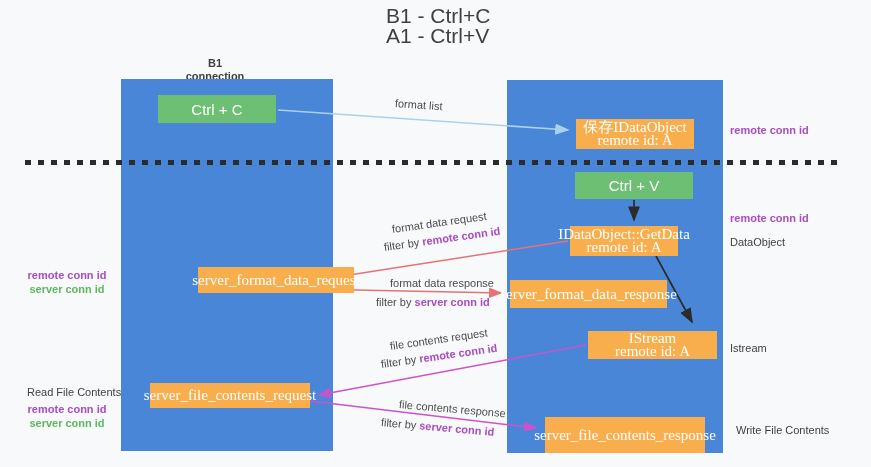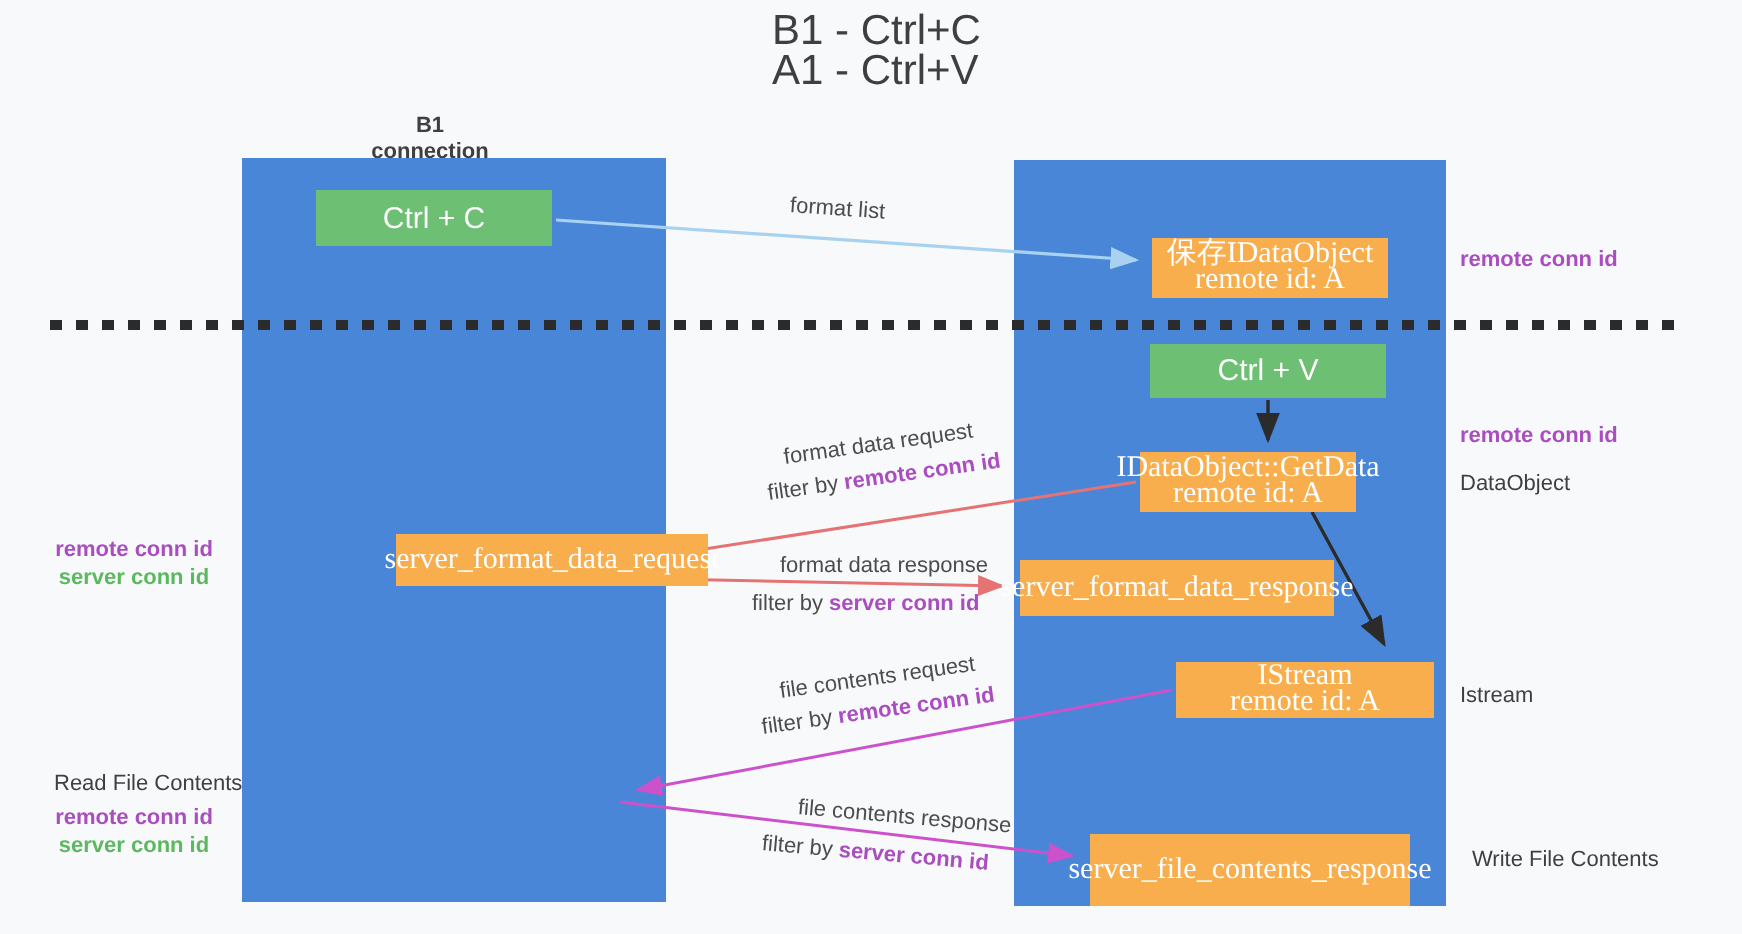--- a/index.html
+++ b/index.html
@@ -110,20 +110,23 @@
 
   <div class="abs node orange" style="left:510px;top:280px;width:157px;height:28px;">
     <div>server_format_data_response</div>
   </div>
 
   <div class="abs node orange" style="left:588px;top:331px;width:129px;height:28px;">
     <div>IStream</div>
     <div>remote id: A</div>
   </div>
 
+  <div class="abs node orange" style="left:150px;top:383px;width:160px;height:25px;">
+    <div>server_file_contents_request</div>
+  </div>
 
   <div class="abs node orange" style="left:545px;top:417px;width:160px;height:36px;">
     <div>server_file_contents_response</div>
   </div>
 
   <div class="abs lbl purple" style="left:730px;top:124px;">remote conn id</div>
   <div class="abs lbl purple" style="left:730px;top:212px;">remote conn id</div>
   <div class="abs lbl dark" style="left:730px;top:236px;">DataObject</div>
   <div class="abs lbl dark" style="left:730px;top:342px;">Istream</div>
   <div class="abs lbl dark" style="left:736px;top:424px;">Write File Contents</div>

